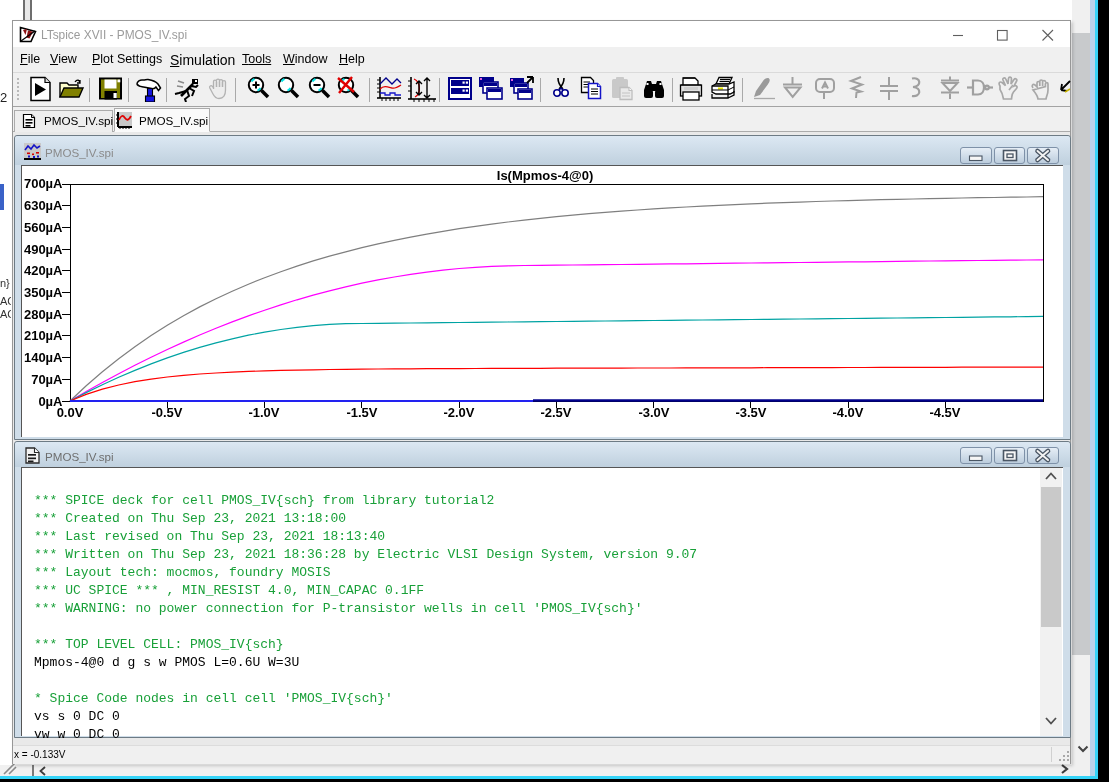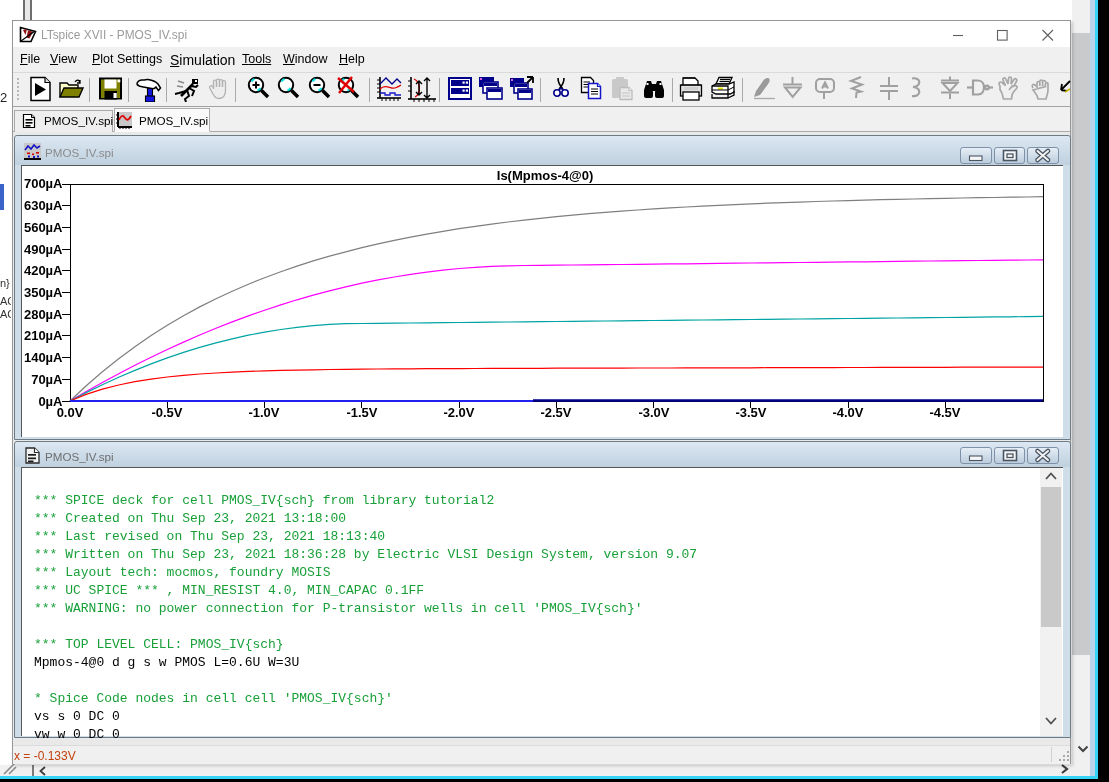--- a/index.html
+++ b/index.html
@@ -538,21 +538,21 @@
 vg g 0 DC 0</div>
 
 <div class="abs" style="left:1040px;top:468px;width:22px;height:268px;background:#f1f1f1;"></div>
 <svg class="abs" style="left:1040px;top:468px;" width="22" height="268" viewBox="0 0 22 268">
   <rect x="1" y="19" width="20" height="140" fill="#c9c9c9"></rect>
   <path d="M6,11 L11,5.5 L16,11" stroke="#505050" stroke-width="1.8" fill="none"></path>
   <path d="M6,250 L11,255.5 L16,250" stroke="#505050" stroke-width="1.8" fill="none"></path>
 </svg>
 
 <div class="abs" style="left:13px;top:745px;width:1057px;height:19px;background:#f0f0f0;border-top:1px solid #dcdcdc;"></div>
-<div class="abs" style="left:14px;top:749px;font-size:12px;color:#c2410c;">x = -0.133V</div>
+<div class="abs" style="left:14px;top:749px;font-size:10px;color:#000000;">x = -0.133V</div>
 <div class="abs" style="left:86px;top:749px;font-size:12px;color:#000;margin-top:29px;">y = 738.71µA</div>
 <div class="abs" style="left:1051px;top:747px;width:1px;height:15px;background:#d0d0d0;"></div>
 <svg class="abs" style="left:1058px;top:750px;" width="14" height="14">
       <g fill="#a8a8a8">
 <rect x="9" y="1" width="2" height="2"></rect>
         <rect x="5" y="5" width="2" height="2"></rect>
         <rect x="9" y="5" width="2" height="2"></rect>
 <rect x="1" y="9" width="2" height="2"></rect>
         <rect x="5" y="9" width="2" height="2"></rect>
         <rect x="9" y="9" width="2" height="2"></rect>

